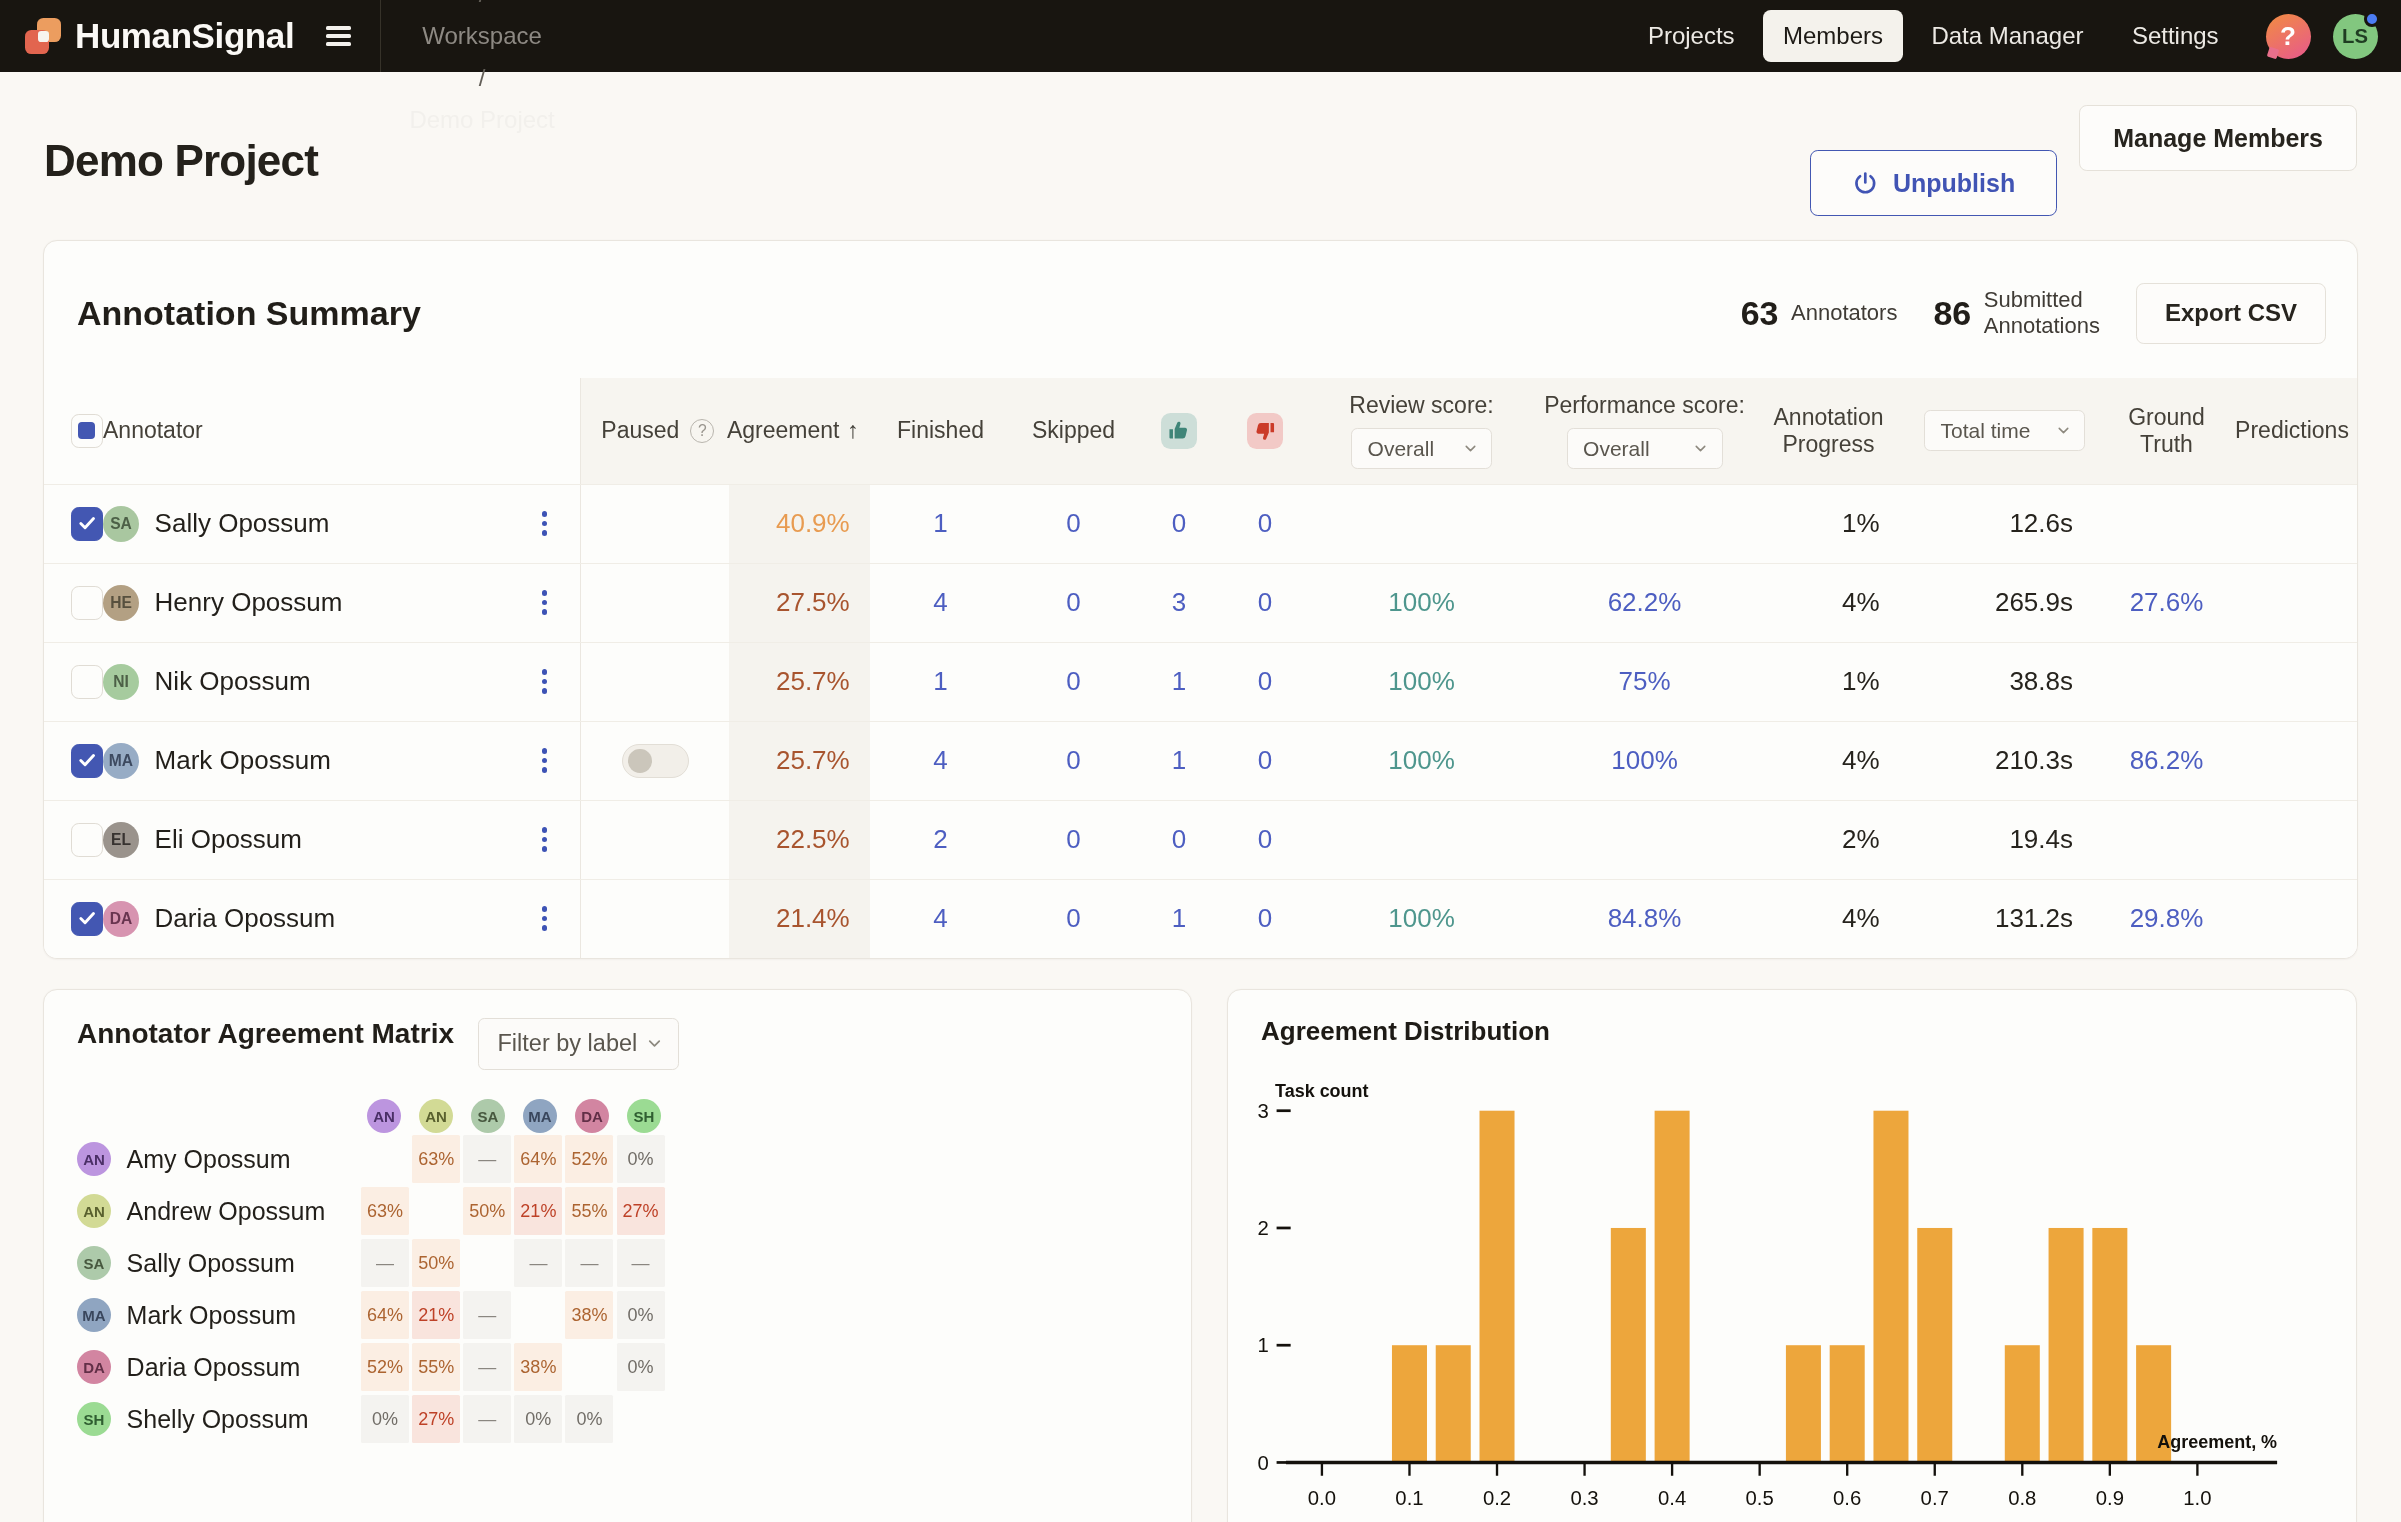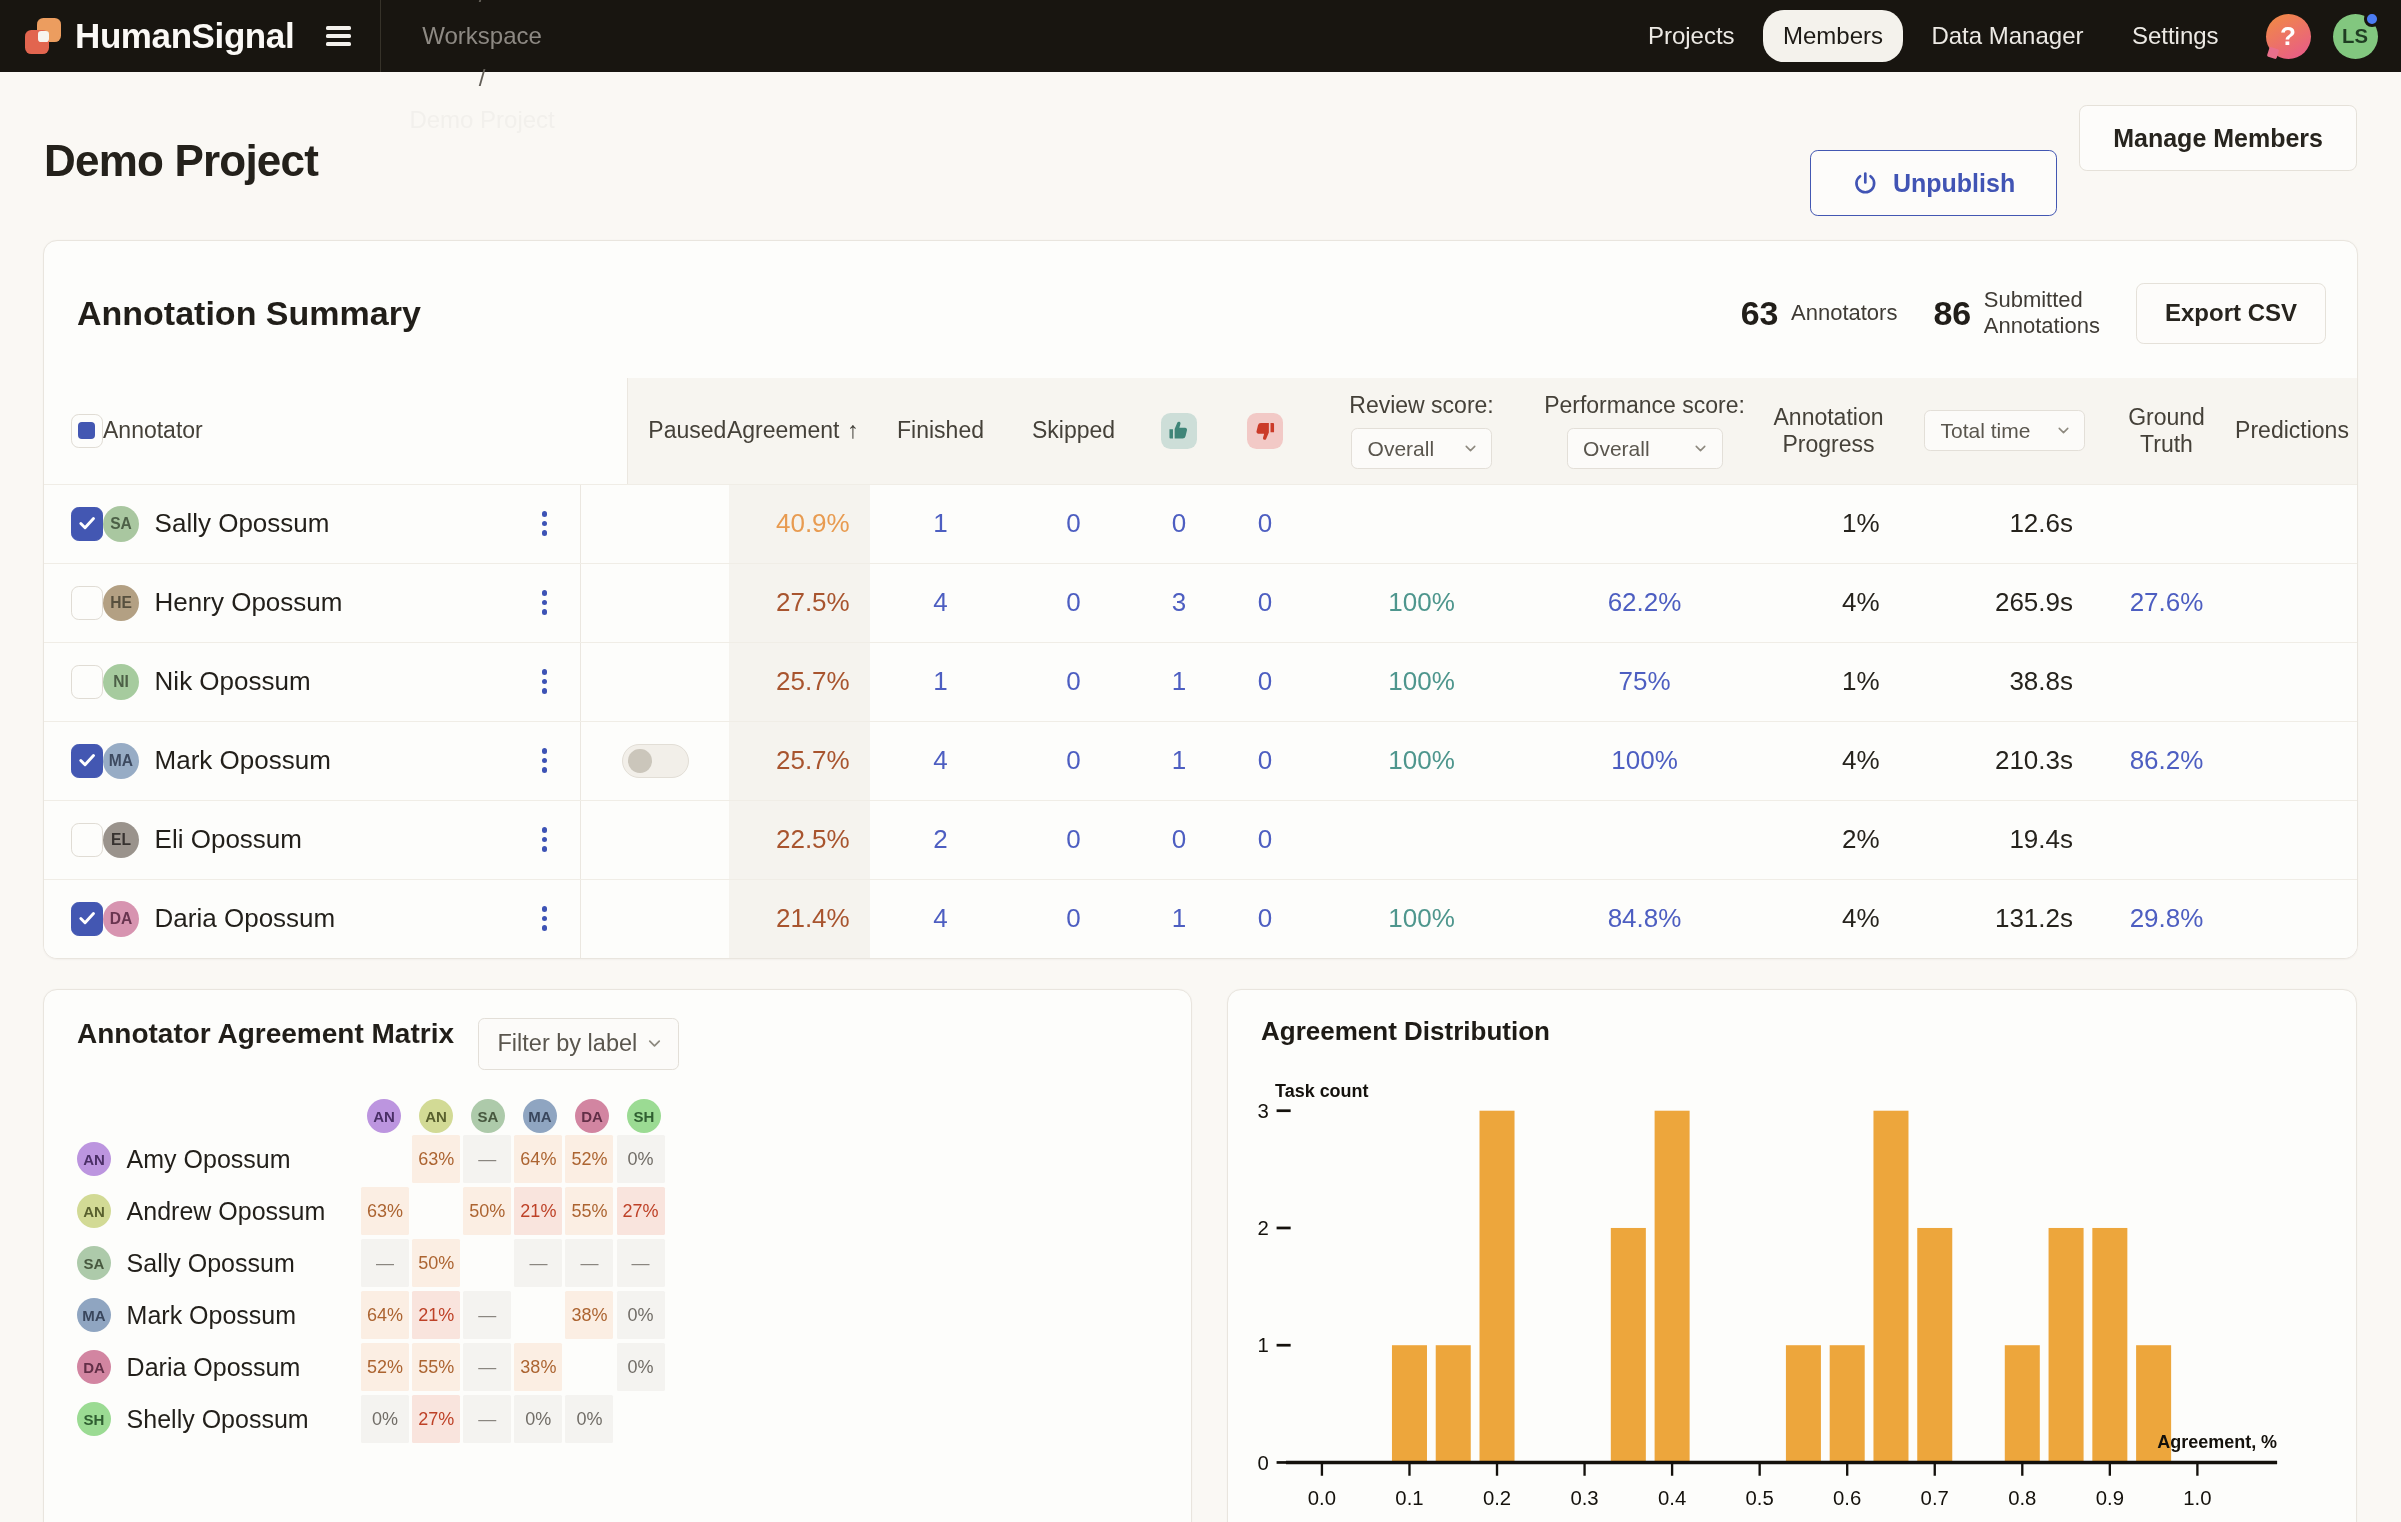--- a/index.html
+++ b/index.html
@@ -20,21 +20,21 @@
   .hamb { margin-left:26.6px; display:flex; flex-direction:column; gap:4.7px; cursor:pointer; padding:4.7px; }
   .hamb span { width:25px; height:3.5px; background:#F3F1ED; border-radius:1.6px; }
   .tb-div { width:1.2px; height:72px; background:#363229; margin:0 28px 0 25px; }
   .crumbs { display:flex; align-items:center; gap:14px; font-size:24px;flex-direction:column; }
   .crumb-a { color:#CFCBC5; cursor:pointer; }
   .crumb-dim { color:#8D8983; cursor:pointer; }
   .crumb-cur { color:#F2F0EC; }
   .crumb-sep { color:#635F58; }
   .topnav { margin-left:auto; display:flex; align-items:center; gap:7.8px; font-size:24px; }
   .nav-item { color:#ECE9E4; padding:11.7px 20.3px; border-radius:7.8px; cursor:pointer; }
-  .nav-item.active { background:#F4F2EC; color:#1E1B16;border-radius:21px; }
+  .nav-item.active { background:#F4F2EC; color:#1E1B16; }
   .help-bubble { position:relative; width:45px; height:45px; border-radius:50%;
     background:linear-gradient(150deg,#F0854C 15%,#E85D86 90%);
     display:flex; align-items:center; justify-content:center;
     color:#fff; font-size:26px; font-weight:bold; margin-left:26.6px; cursor:pointer; }
   .help-bubble::after { content:""; position:absolute; left:2.3px; bottom:0px; width:10.2px; height:10.2px;
     background:#E96F8B; border-radius:1.6px; transform:rotate(18deg); }
   .avatar-ls { position:relative; width:45px; height:45px; border-radius:50%; background:#82C77F;
     display:flex; align-items:center; justify-content:center; color:#1F3D22;
     font-size:20.3px; font-weight:bold; margin-left:22px; cursor:pointer; }
   .avatar-ls .dot { position:absolute; top:-2.3px; right:-2.3px; width:15.6px; height:15.6px; border-radius:50%;
@@ -76,21 +76,21 @@
   .hc-bg { background:#F7F5F0; }
   .bl { border-left:1.2px solid #EBE7E0; }
   .c-check { padding-left:26.6px; }
   .c-annot { gap:15.6px; }
   .av { width:36px; height:36px; border-radius:50%; display:flex; align-items:center;
     justify-content:center; font-size:15.6px; font-weight:bold; flex:none; }
   .nm { font-size:26px; color:#221F1A; }
   .c-kebab { justify-content:center; flex-direction:column; gap:3.9px; cursor:pointer; }
   .c-kebab i { width:5.5px; height:5.5px; border-radius:50%; background:#3D53B5; }
   .c-paused { justify-content:center; }
-  .h-paused { justify-content:flex-start; padding-left:20.3px; gap:11px;margin-left:47px; }
+  .h-paused { justify-content:flex-start; padding-left:20.3px; gap:11px; }
   .qmark { width:24px; height:24px; border-radius:50%; border:1.6px solid #B9B5AE; color:#98948D;
     font-size:15.6px; display:flex; align-items:center; justify-content:center; }
   .c-agree { background:#F5F3EE; justify-content:flex-end; padding-right:20.3px; font-size:26px; }
   .h-agree { justify-content:flex-end; padding-right:11px; gap:7.8px; }
   .sort-arrow { font-size:23.5px; color:#43403A; }
   .c-mid { justify-content:center; font-size:26px; }
   .c-right { justify-content:flex-end; font-size:26px; padding-right:23.5px; }
   .pad40 { padding-right:33px; }
   .blue { color:#4D5EC1; }
   .teal { color:#4E968D; }

